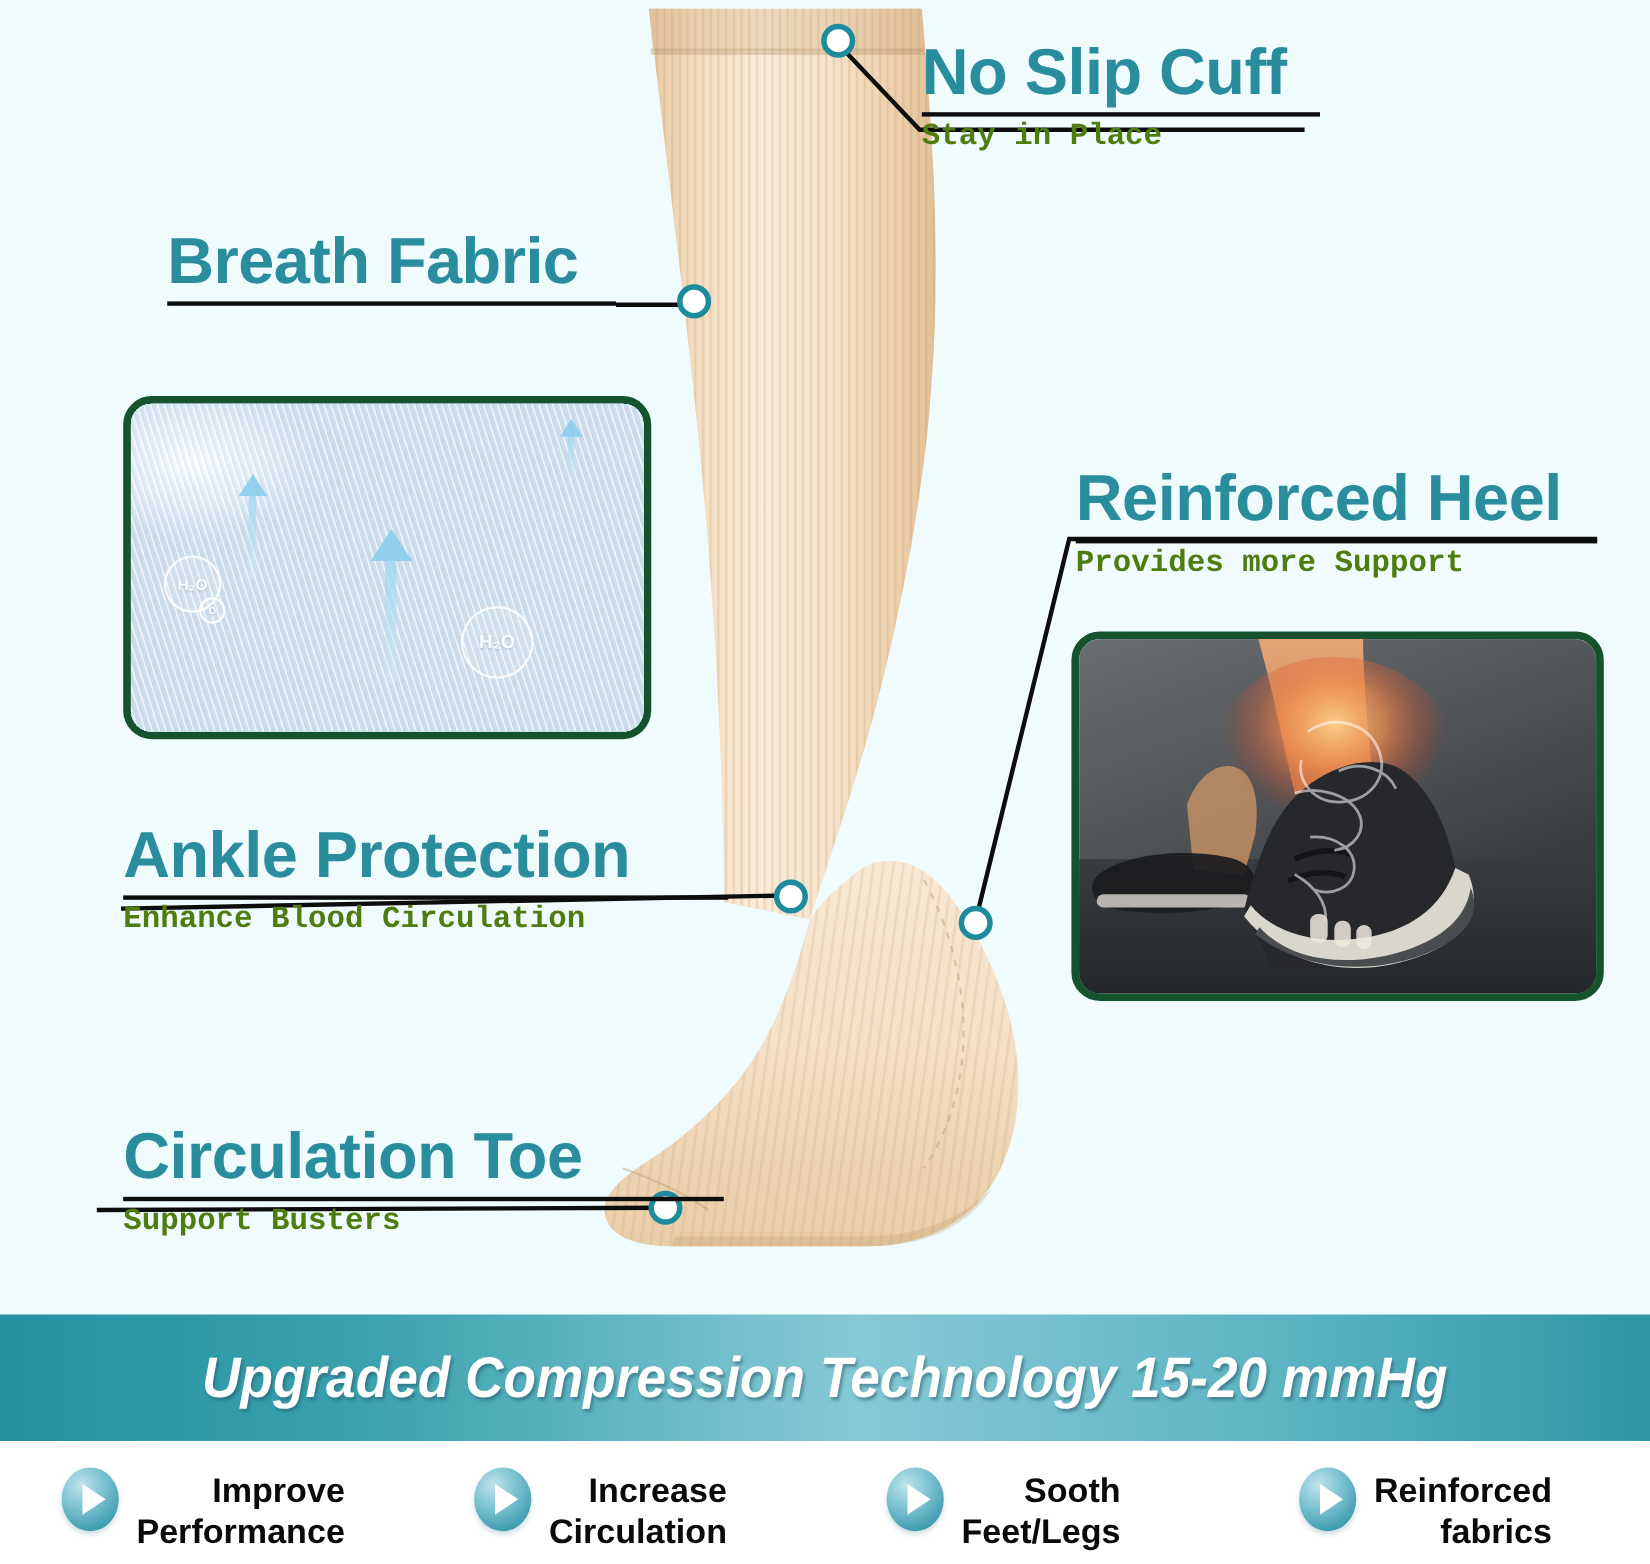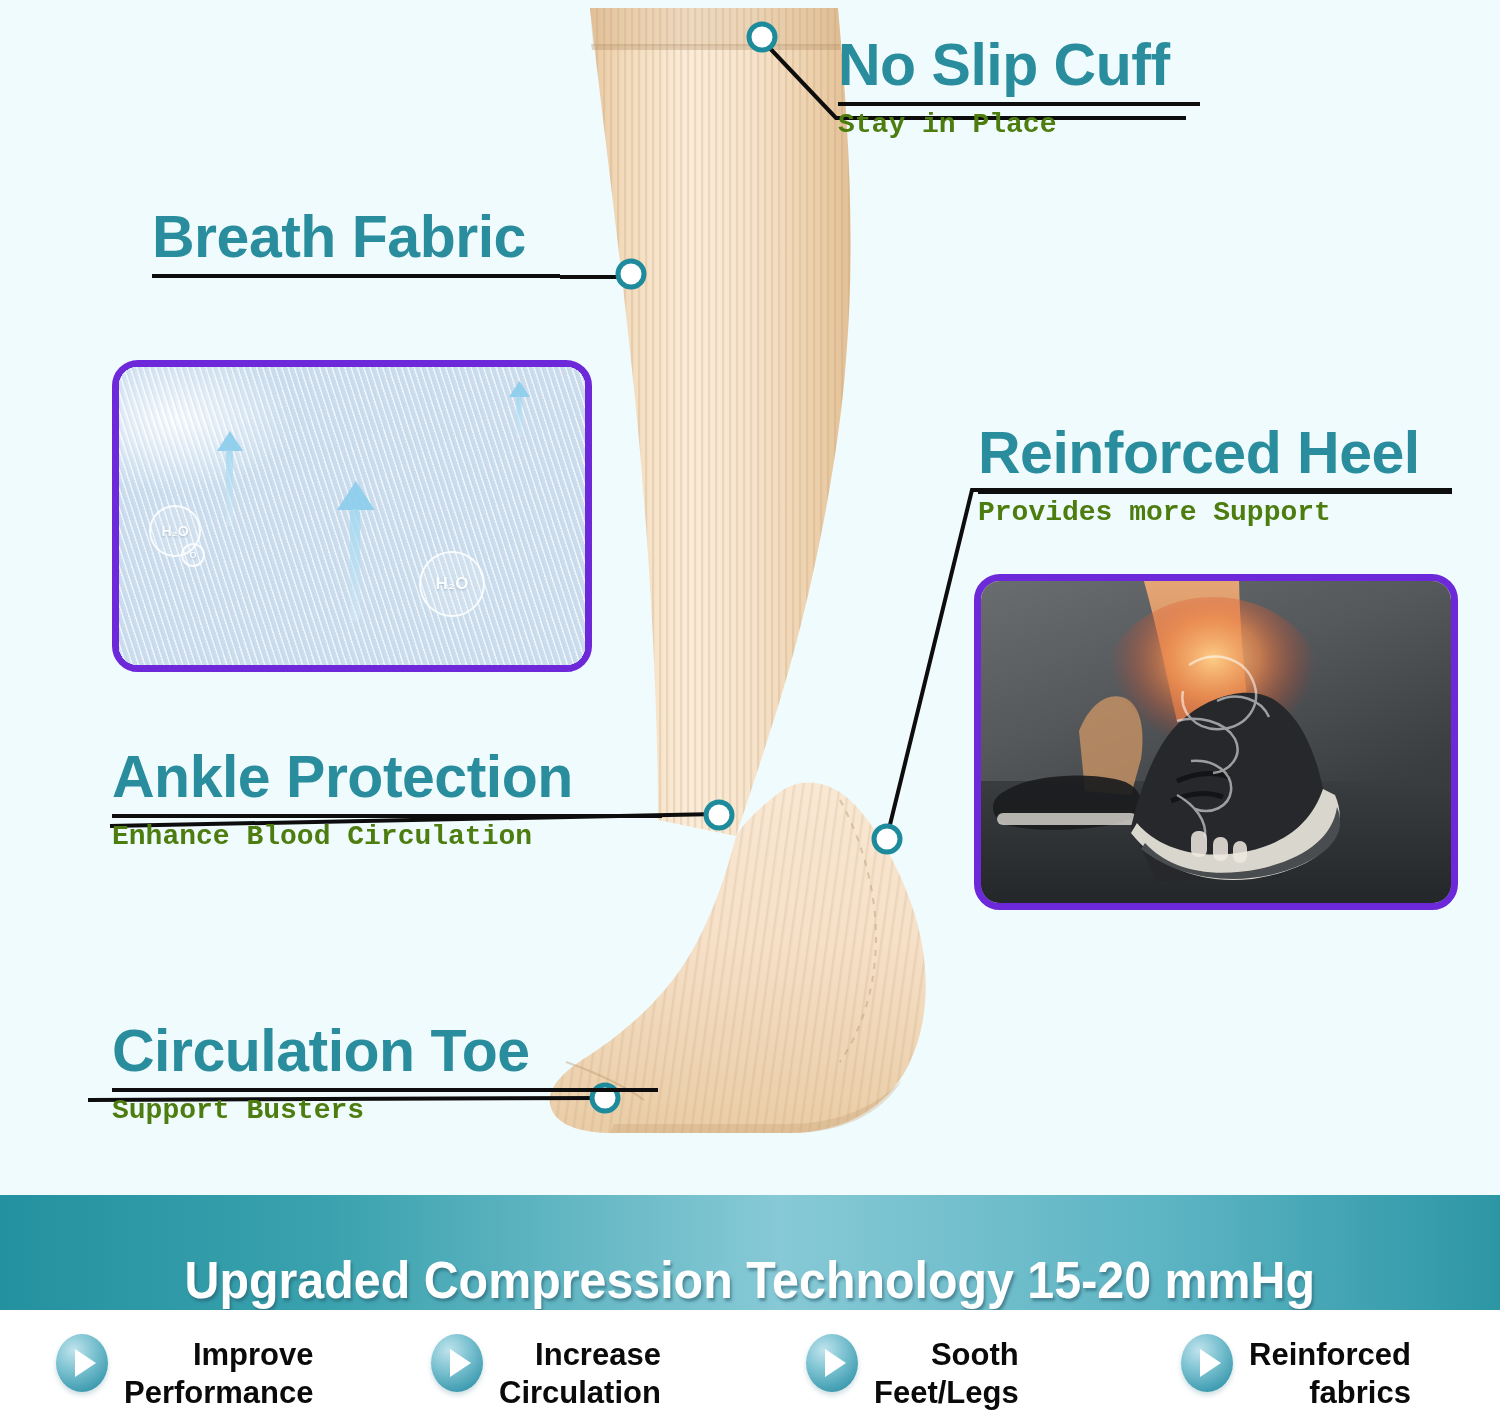--- a/index.html
+++ b/index.html
@@ -70,21 +70,21 @@
   .leaders {
     position: absolute;
     left: 0; top: 0;
     width: 1500px; height: 1195px;
     pointer-events: none;
   }
 
   
   .photo-card {
     position: absolute;
-    border: 7px solid #6d28d9;
+    border: 7px solid #14532d;
     border-radius: 26px;
     overflow: hidden;
     background: #dfeef7;
   }
   #card-fabric { left: 112px; top: 360px; width: 466px; height: 298px; }
   #card-heel   { left: 974px; top: 574px; width: 470px; height: 322px; }
   .photo-inner { position: absolute; inset: 0; }
 
   
   .fabric-bg {
@@ -154,22 +154,23 @@
   }
 
   
   #banner {
     position: absolute;
     left: 0; top: 1195px;
     width: 1500px;
     height: 115px;
     background: linear-gradient(90deg, #2491a0 0%, #3aa2ae 22%, #87c9d6 52%, #5cb4c3 78%, #2d96a5 100%);
     display: flex;
-    align-items: flex-end;
+    align-items: center;
     justify-content: center;
+    font-style: italic;
   }
   #banner-text {
     color: #ffffff;
     font-size: 52px;
     font-weight: 700;
     letter-spacing: 0px;
     white-space: nowrap;
     text-shadow: 2px 3px 3px rgba(40,90,105,.55);
     transform: scaleX(.93);
   }

